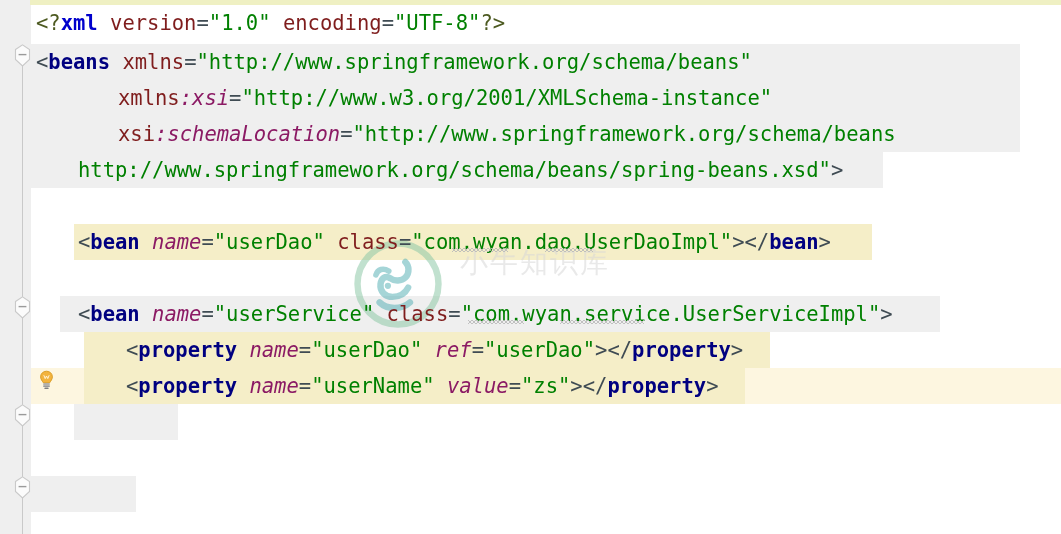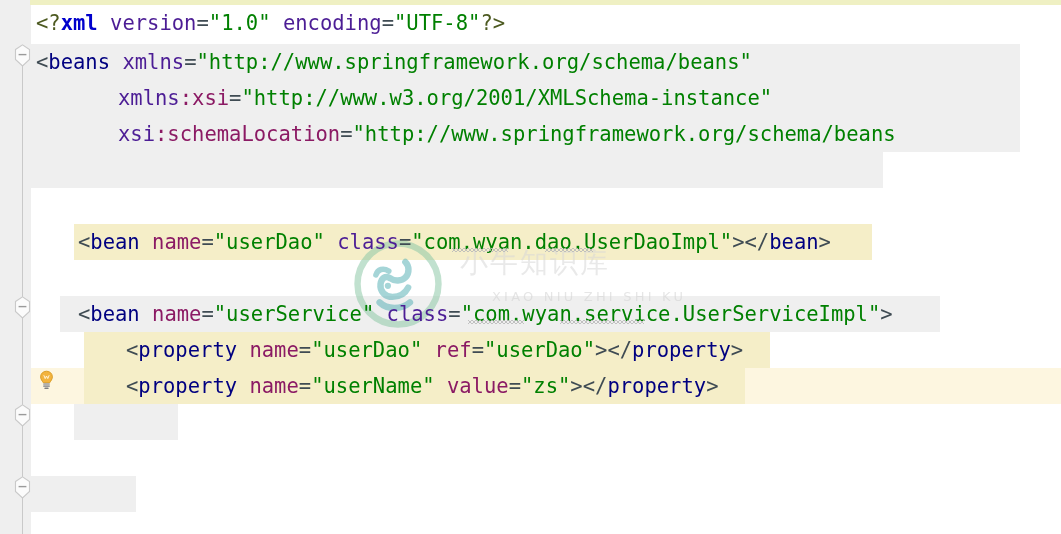--- a/index.html
+++ b/index.html
@@ -109,27 +109,27 @@
     line-height: 36px;
     white-space: pre;
     font-family: "DejaVu Sans Mono", "Liberation Mono", monospace;
     font-size: 20.5px;
     letter-spacing: 0px;
   }
   .line span { white-space: pre; }
 
   
   .t-brack  { color: #3f4b53; }           
-  .t-tag    { color: #000080; font-weight: normal; margin-top: 32px; }  
-  .t-attr   { color: #8b1a64; }           
+  .t-tag    { color: #000080; font-weight: bold; margin-top: 32px; }  
+  .t-attr   { color: #8b1a64; font-style: italic; }           
   .t-eq     { color: #3f4b53; }
   .t-str    { color: #008000; }           
   .t-pi     { color: #4d5a21; }           
   .t-xml    { color: #0000cc; font-weight: bold; }
-  .t-blue   { color: #4c1d95; }
+  .t-blue   { color: #7f1d1d; }
 
   
   .squig {
     position: absolute;
     height: 4px;
     z-index: 11;
     background-image:
       linear-gradient(45deg, transparent 40%, #b9b9b9 40%, #b9b9b9 60%, transparent 60%),
       linear-gradient(-45deg, transparent 40%, #b9b9b9 40%, #b9b9b9 60%, transparent 60%);
     background-size: 4px 4px;
@@ -191,21 +191,20 @@
     <svg viewBox="0 0 100 100" width="92" height="92">
       <circle cx="50" cy="50" r="44" fill="none" stroke="#8fc9a8" stroke-width="7"></circle>
       <path d="M58 26 C62 30 63 38 58 43 C54 47 46 47 42 44 C36 40 32 44 31 50
                C30 58 36 64 44 64 C52 64 58 60 61 54" fill="none" stroke="#5cb3b8" stroke-width="7" stroke-linecap="round"></path>
       <path d="M40 36 C34 32 28 34 26 40" fill="none" stroke="#5cb3b8" stroke-width="6" stroke-linecap="round"></path>
       <circle cx="39" cy="52" r="3.4" fill="#5cb3b8"></circle>
       <path d="M30 70 C38 78 54 78 63 70" fill="none" stroke="#5cb3b8" stroke-width="7" stroke-linecap="round"></path>
     </svg>
   </div>
   <div class="watermark wm-cn">小牛知识库</div>
-  <div class="watermark wm-py">XIAO NIU ZHI SHI KU</div>
 
   <div id="gutter-widgets">
       <div class="fold-rail" style="top: 48px; height: 454px;"></div>
       <div class="fold-rail" style="top: 502px; height: 32px;"></div>
       <div class="fold-marker" style="top: 44px;">
         <svg viewBox="0 0 17 23" width="17" height="23">
           <path d="M1.5 5.5 L8.5 0.8 L15.5 5.5 L15.5 15.5 L8.5 22 L1.5 15.5 Z" fill="#fbfbfb" stroke="#c9c9c9" stroke-width="1.1"></path>
           <line x1="4.6" y1="10.6" x2="12.4" y2="10.6" stroke="#9a9a9a" stroke-width="1.4"></line>
         </svg>
       </div>
@@ -236,20 +235,21 @@
           <rect x="6.4" y="17.4" width="4.2" height="1.7" rx="0.7" fill="#7e7e7e"></rect>
         </svg>
       </div>
     </div>
 
   <div class="code" id="code">
       <div class="line" style="top: 5px; left: 36px;"><span class="t-pi">&lt;?</span><span class="t-xml">xml</span><span class="t-brack"> </span><span class="t-blue">version</span><span class="t-eq">=</span><span class="t-str">"1.0"</span><span class="t-brack"> </span><span class="t-blue">encoding</span><span class="t-eq">=</span><span class="t-str">"UTF-8"</span><span class="t-pi">?&gt;</span></div>
       <div class="line" style="top: 44px; left: 36px;"><span class="t-brack">&lt;</span><span class="t-tag">beans</span><span class="t-brack"> </span><span class="t-blue">xmlns</span><span class="t-eq">=</span><span class="t-str">"http://www.springframework.org/schema/beans"</span></div>
       <div class="line" style="top: 80px; left: 118px;"><span class="t-blue">xmlns</span><span class="t-attr">:xsi</span><span class="t-eq">=</span><span class="t-str">"http://www.w3.org/2001/XMLSchema-instance"</span></div>
       <div class="line" style="top: 116px; left: 118px;"><span class="t-blue">xsi</span><span class="t-attr">:schemaLocation</span><span class="t-eq">=</span><span class="t-str">"http://www.springframework.org/schema/beans</span></div>
+      <div class="line" style="top: 152px; left: 78px;"><span class="t-str">http://www.springframework.org/schema/beans/spring-beans.xsd"</span><span class="t-brack">&gt;</span></div>
       <div class="line" style="top: 188px; left: 0px;"></div>
       <div class="line" style="top: 224px; left: 78px;"><span class="t-brack">&lt;</span><span class="t-tag">bean</span><span class="t-brack"> </span><span class="t-attr">name</span><span class="t-eq">=</span><span class="t-str">"userDao"</span><span class="t-brack"> </span><span class="t-blue">class</span><span class="t-eq">=</span><span class="t-str">"com.wyan.dao.UserDaoImpl"</span><span class="t-brack">&gt;&lt;/</span><span class="t-tag">bean</span><span class="t-brack">&gt;</span></div>
       <div class="line" style="top: 260px; left: 0px;"></div>
       <div class="line" style="top: 296px; left: 78px;"><span class="t-brack">&lt;</span><span class="t-tag">bean</span><span class="t-brack"> </span><span class="t-attr">name</span><span class="t-eq">=</span><span class="t-str">"userService"</span><span class="t-brack"> </span><span class="t-blue">class</span><span class="t-eq">=</span><span class="t-str">"com.wyan.service.UserServiceImpl"</span><span class="t-brack">&gt;</span></div>
       <div class="line" style="top: 332px; left: 126px;"><span class="t-brack">&lt;</span><span class="t-tag">property</span><span class="t-brack"> </span><span class="t-attr">name</span><span class="t-eq">=</span><span class="t-str">"userDao"</span><span class="t-brack"> </span><span class="t-attr">ref</span><span class="t-eq">=</span><span class="t-str">"userDao"</span><span class="t-brack">&gt;&lt;/</span><span class="t-tag">property</span><span class="t-brack">&gt;</span></div>
       <div class="line" style="top: 368px; left: 126px;"><span class="t-brack">&lt;</span><span class="t-tag">property</span><span class="t-brack"> </span><span class="t-attr">name</span><span class="t-eq">=</span><span class="t-str">"userName"</span><span class="t-brack"> </span><span class="t-attr">value</span><span class="t-eq">=</span><span class="t-str">"zs"</span><span class="t-brack">&gt;&lt;/</span><span class="t-tag">property</span><span class="t-brack">&gt;</span></div>
       <div class="line" style="top: 440px; left: 0px;"></div>
     </div>
 
 <div class="squig" style="left: 452px; top: 248px; width: 56px;"></div>

